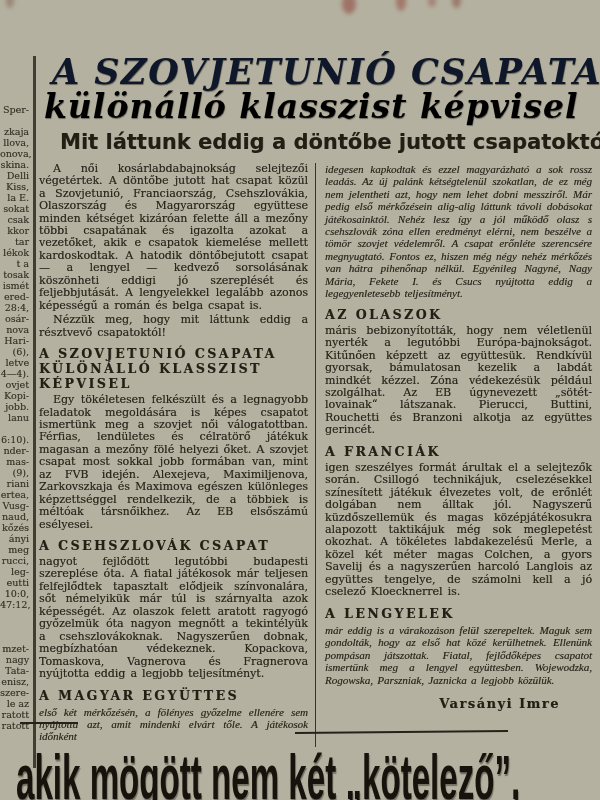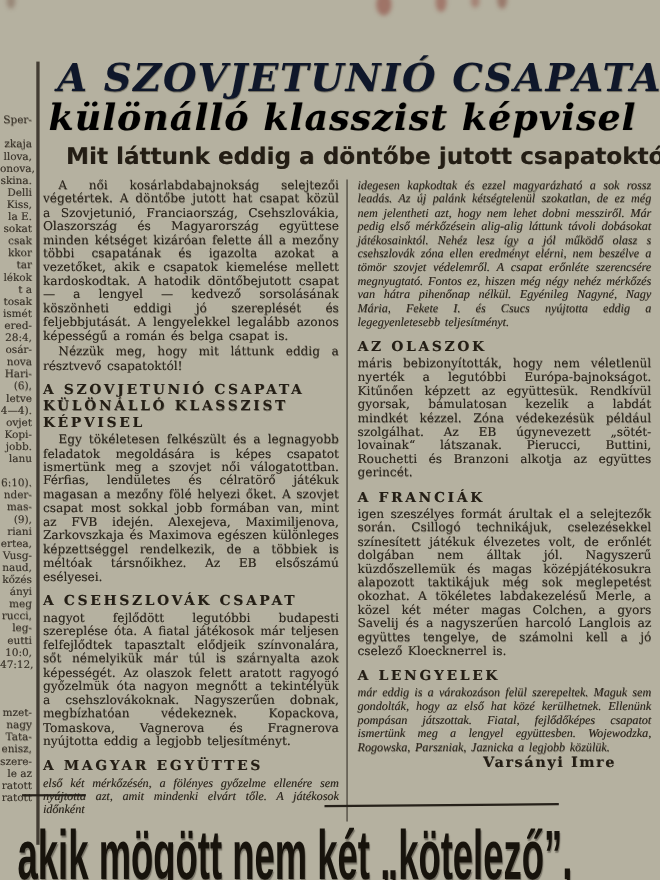--- a/index.html
+++ b/index.html
@@ -48,21 +48,21 @@
   .col p{margin:0 0 2px 0;text-shadow:.3px .3px .5px rgba(43,37,28,.5);word-spacing:1.5px;}
   .col p.ind{text-indent:14px;}
   .col p.it{font-style:italic;font-family:Liberation Serif, serif;}
   .sec-h{
     text-align:left;font-weight:bold;font-size:12.5px;letter-spacing:2.5px;
     margin:7px 0 3px 0;color:#241e15;text-shadow:.4px .4px .6px rgba(25,20,12,.45);
     line-height:15px;
   }
   .signature{
     text-align:right;padding-right:32px;font-weight:bold;font-size:13px;
-    letter-spacing:1.5px;margin-top:2px;color:#241e15;
+    letter-spacing:1.5px;margin-top:12px;color:#241e15;
     text-shadow:.4px .4px .6px rgba(25,20,12,.45);
   }
   
   #sig-rule{position:absolute;left:295px;top:731px;width:213px;height:2px;background:#26211a;transform:rotate(-.5deg);}
   #cont-rule{position:absolute;left:20px;top:722px;width:58px;height:2px;background:#26211a;}
   
   #bottom-headline{
     position:absolute;left:16px;top:740px;white-space:nowrap;
     font-family:"Liberation Sans",sans-serif;font-weight:700;font-size:46px;
     color:#17130c;transform:scale(.72,1.38);transform-origin:left top;

